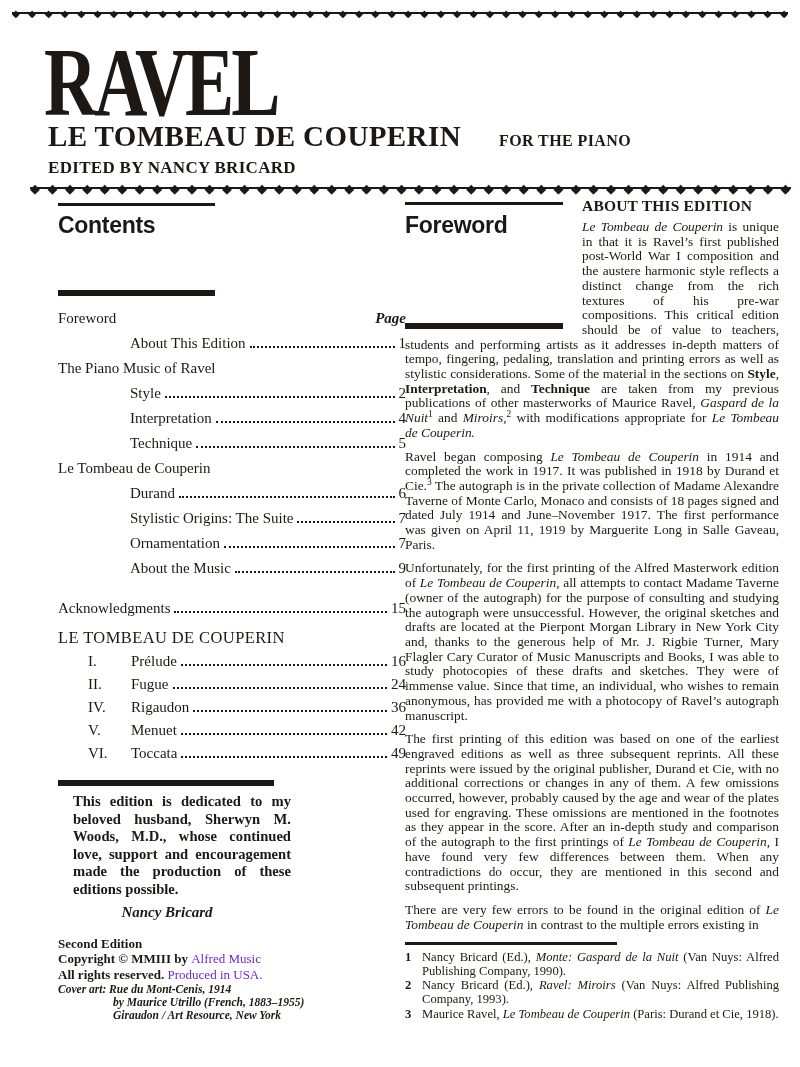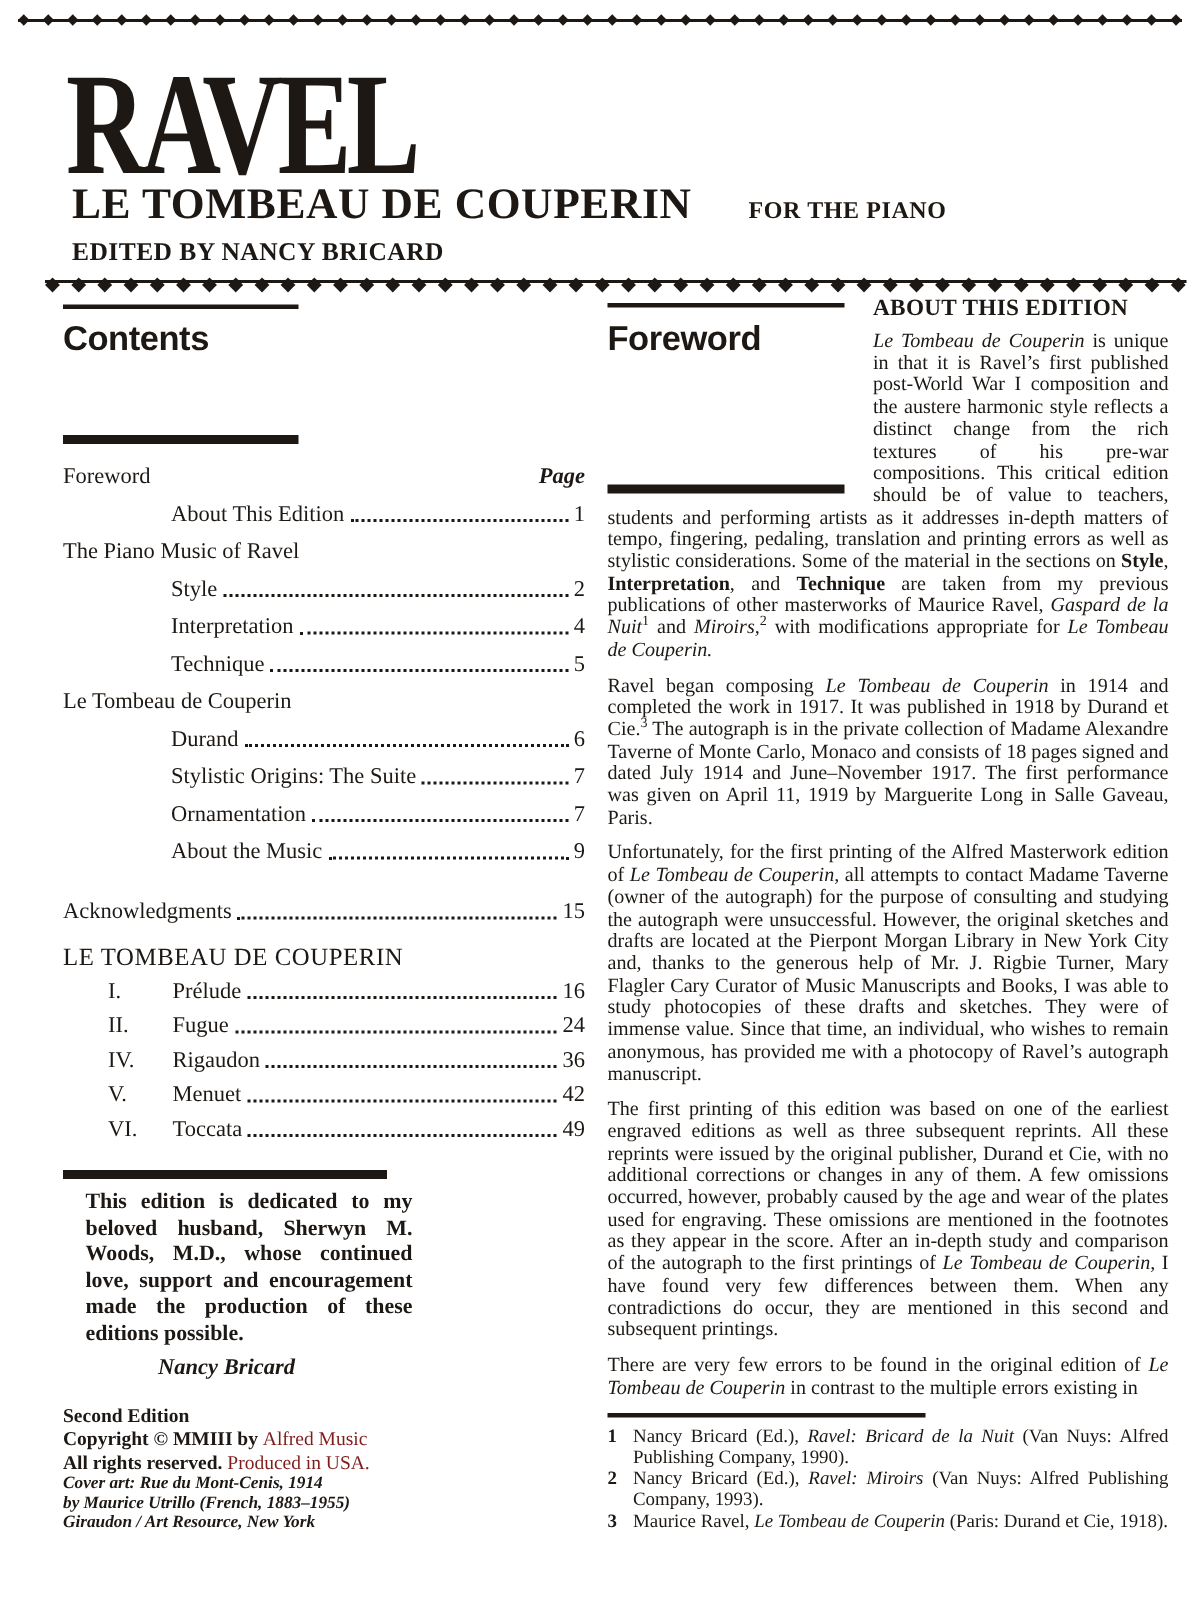--- a/index.html
+++ b/index.html
@@ -24,52 +24,52 @@
   .subtitle-row{position:absolute;left:48px;top:121px;display:flex;align-items:baseline;white-space:nowrap;}
   .subtitle{font-size:29px;font-weight:bold;letter-spacing:.4px;line-height:1.1;}
   .qualifier{font-size:16px;font-weight:bold;margin-left:38px;letter-spacing:.4px;}
   .edited{position:absolute;left:48px;top:158px;font-size:17px;font-weight:bold;letter-spacing:.3px;}
 
   h2{font-family:"Liberation Sans",sans-serif;font-weight:bold;font-size:23px;margin:6px 0 0 0;
      letter-spacing:-.3px;}
   h3{font-size:15.5px;font-weight:bold;margin:1px 0 5px 0;letter-spacing:.2px;}
 
   
-  .left-col{position:absolute;left:42px;top:203px;width:348px;}
+  .left-col{position:absolute;left:58px;top:203px;width:348px;}
   .mt-contents{margin-top:51px;}
   #toc{margin-top:14px;font-size:15px;line-height:16px;}
   .toc-row{display:flex;align-items:baseline;margin-top:9px;}
   .toc-row.lvl1{padding-left:72px;}
   .toc-row.lvl2{padding-left:30px;margin-top:7px;}
   .toc-num{display:inline-block;width:43px;}
   .toc-row.caps{font-size:16.5px;letter-spacing:.4px;margin-top:14px;}
   .toc-row.gap{margin-top:24px;}
   .leader{flex:1;border-bottom:2px dotted #1d1813;margin:0 4px;align-self:flex-end;margin-bottom:3px;min-width:8px;}
   .spacer{flex:1;}
   .toc-page{text-align:right;}
   .pagecol{font-style:italic;font-weight:bold;}
   .ded-rule{margin-top:19px;}
   .dedication{width:218px;margin:7px 0 0 15px;font-size:14.6px;line-height:17.6px;font-weight:bold;
               text-align:justify;}
   .signature{width:218px;margin-top:5px;padding-right:6px;text-align:center;
              font-size:15px;font-weight:bold;font-style:italic;}
   .colophon{margin-top:15px;font-size:13px;line-height:15.5px;}
   .coverart{margin-top:1px;font-size:11.5px;line-height:12.8px;font-style:italic;font-weight:bold;}
   .coverart div{white-space:nowrap;}
-  .coverart div.indent{}
+  .coverart div.indent{margin-left:55px;}
 
   
   .right-col{position:absolute;left:405px;top:196px;width:374px;}
   .fw-block{float:left;width:168px;height:127px;margin:6px 9px 6px 0;position:relative;}
   .fw-block .fw-bottom{position:absolute;bottom:0;left:0;}
   .fw-block h2{margin-top:7px;}
   #paras p{margin:0 0 9px 0;font-size:13.4px;line-height:14.7px;text-align:justify;}
   .ri{font-style:italic;}
   .rb{font-weight:bold;}
-  .rm{color:#7f1d1d;font-weight:normal;}
+  .rm{color:#6d28d9;font-weight:normal;}
   sup{font-size:.7em;line-height:0;}
   .fnrule{width:212px;height:2.5px;background:#1d1813;margin:10px 0 5px 0;}
   #footnotes div{font-size:12.6px;line-height:14.2px;text-align:justify;
                  padding-left:17px;text-indent:-17px;}
   .fn-num{display:inline-block;text-indent:0;width:11px;margin-right:6px;font-weight:bold;}
 </style>
 </head>
 <body>
 
 <div class="page">
@@ -298,19 +298,19 @@
     <h3>ABOUT THIS EDITION</h3>
     <div id="paras">
         <p><span class="ri">Le Tombeau de Couperin</span><span> is unique in that it is Ravel’s first published post-World War I composition and the austere harmonic style reflects a distinct change from the rich textures of his pre-war compositions. This critical edition should be of value to teachers, students and performing artists as it addresses in-depth matters of tempo, fingering, pedaling, translation and printing errors as well as stylistic considerations. Some of the material in the sections on </span><span class="rb">Style</span><span>, </span><span class="rb">Interpretation</span><span>, and </span><span class="rb">Technique</span><span> are taken from my previous publications of other masterworks of Maurice Ravel, </span><span class="ri">Gaspard de la Nuit</span><sup>1</sup><span> and </span><span class="ri">Miroirs,</span><sup>2</sup><span> with modifications appropriate for </span><span class="ri">Le Tombeau de Couperin.</span></p>
         <p><span>Ravel began composing </span><span class="ri">Le Tombeau de Couperin</span><span> in 1914 and completed the work in 1917. It was published in 1918 by Durand et Cie.</span><sup>3</sup><span>  The autograph is in the private collection of Madame Alexandre Taverne of Monte Carlo, Monaco and consists of 18 pages signed and dated July 1914 and June–November 1917. The first performance was given on April 11, 1919 by Marguerite Long in Salle Gaveau, Paris.</span></p>
         <p><span>Unfortunately, for the first printing of the Alfred Masterwork edition of </span><span class="ri">Le Tombeau de Couperin,</span><span> all attempts to contact Madame Taverne (owner of the autograph) for the purpose of consulting and studying the autograph were unsuccessful. However, the original sketches and drafts are located at the Pierpont Morgan Library in New York City and, thanks to the generous help of Mr. J. Rigbie Turner, Mary Flagler Cary Curator of Music Manuscripts and Books, I was able to study photocopies of these drafts and sketches. They were of immense value. Since that time, an individual, who wishes to remain anonymous, has provided me with a photocopy of Ravel’s autograph manuscript.</span></p>
         <p><span>The first printing of this edition was based on one of the earliest engraved editions as well as three subsequent reprints. All these reprints were issued by the original publisher, Durand et Cie, with no additional corrections or changes in any of them. A few omissions occurred, however, probably caused by the age and wear of the plates used for engraving. These omissions are mentioned in the footnotes as they appear in the score. After an in-depth study and comparison of the autograph to the first printings of </span><span class="ri">Le Tombeau de Couperin,</span><span> I have found very few differences between them. When any contradictions do occur, they are mentioned in this second and subsequent printings.</span></p>
         <p><span>There are very few errors to be found in the original edition of </span><span class="ri">Le Tombeau de Couperin</span><span> in contrast to the multiple errors existing in</span></p>
       </div>
     <div class="fnrule"></div>
     <div id="footnotes">
-        <div><span class="fn-num">1</span><span>Nancy Bricard (Ed.), </span><span class="ri">Ravel: Bricard de la Nuit</span><span> (Van Nuys: Alfred Publishing Company, 1990).</span></div>
+        <div><span class="fn-num">1</span><span>Nancy Bricard (Ed.), </span><span class="ri">Monte: Gaspard de la Nuit</span><span> (Van Nuys: Alfred Publishing Company, 1990).</span></div>
         <div><span class="fn-num">2</span><span>Nancy Bricard (Ed.), </span><span class="ri">Ravel: Miroirs</span><span> (Van Nuys: Alfred Publishing Company, 1993).</span></div>
         <div><span class="fn-num">3</span><span>Maurice Ravel, </span><span class="ri">Le Tombeau de Couperin</span><span> (Paris: Durand et Cie, 1918).</span></div>
       </div>
   </div>
 
 </div>
 
 </body></html>

